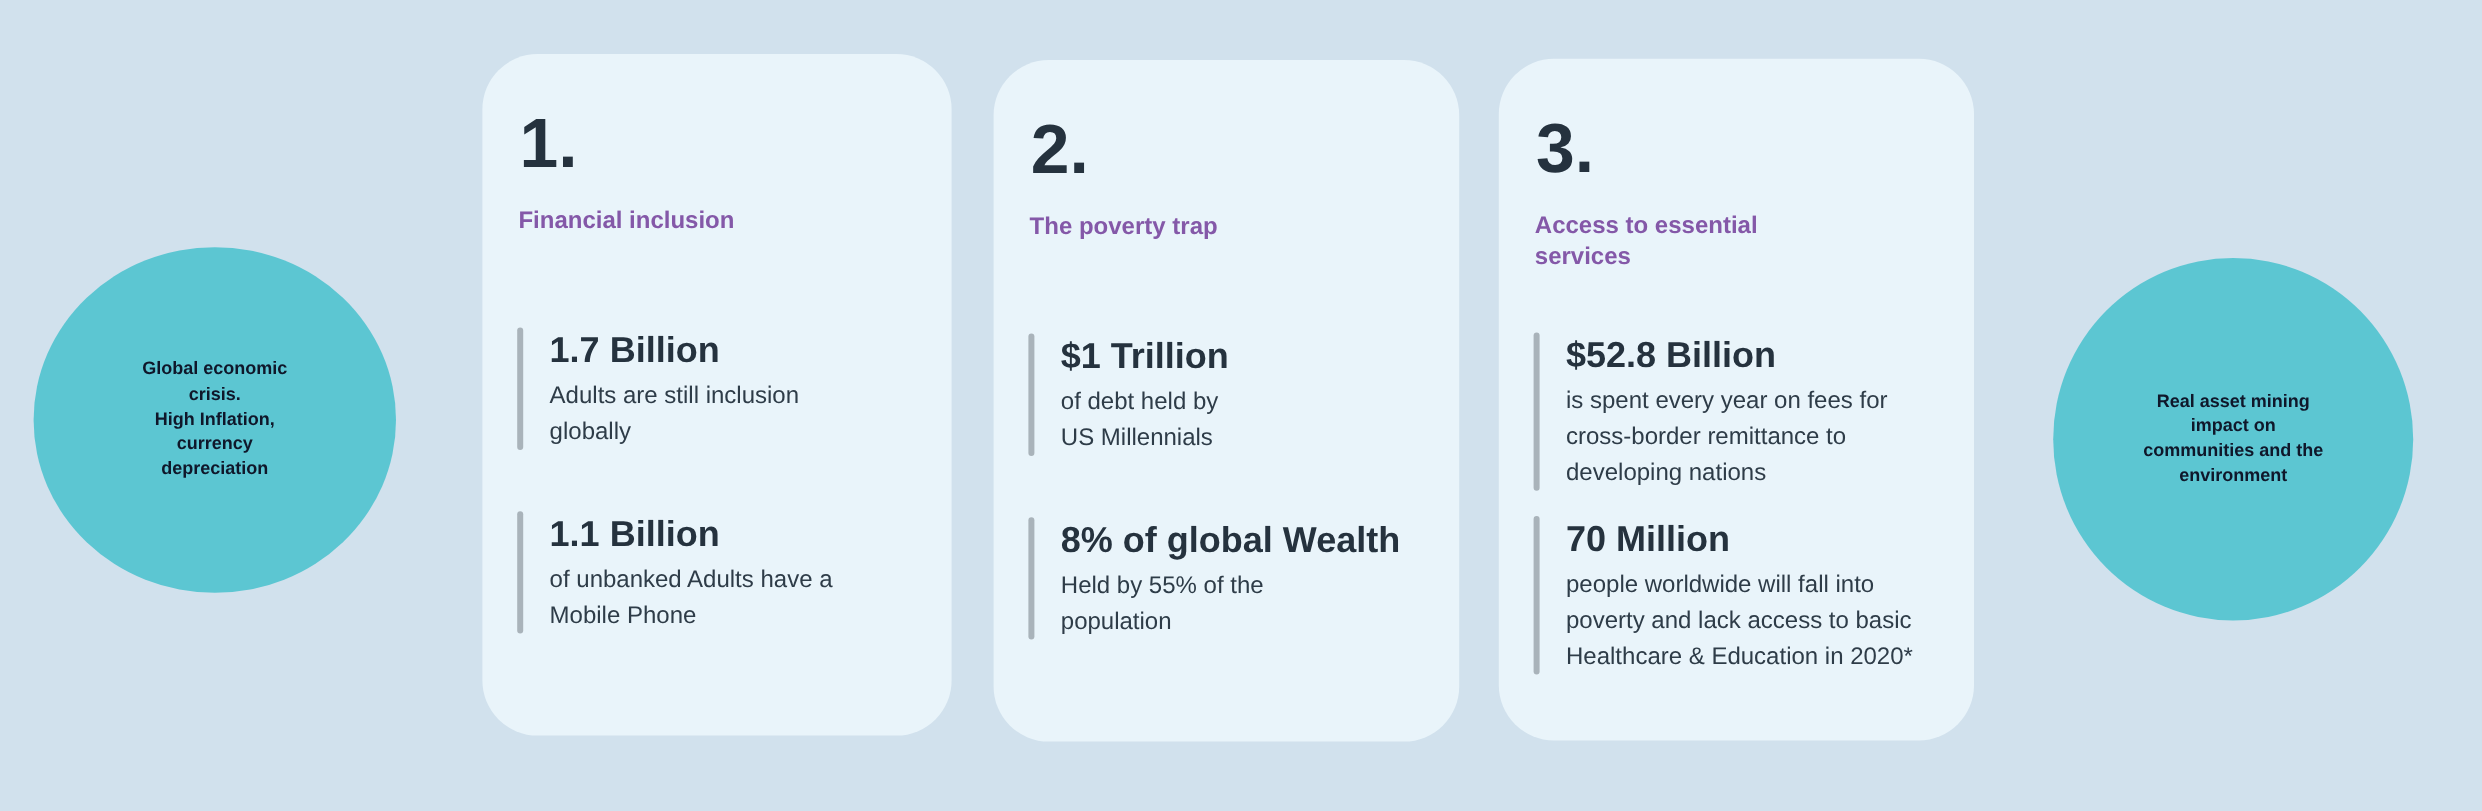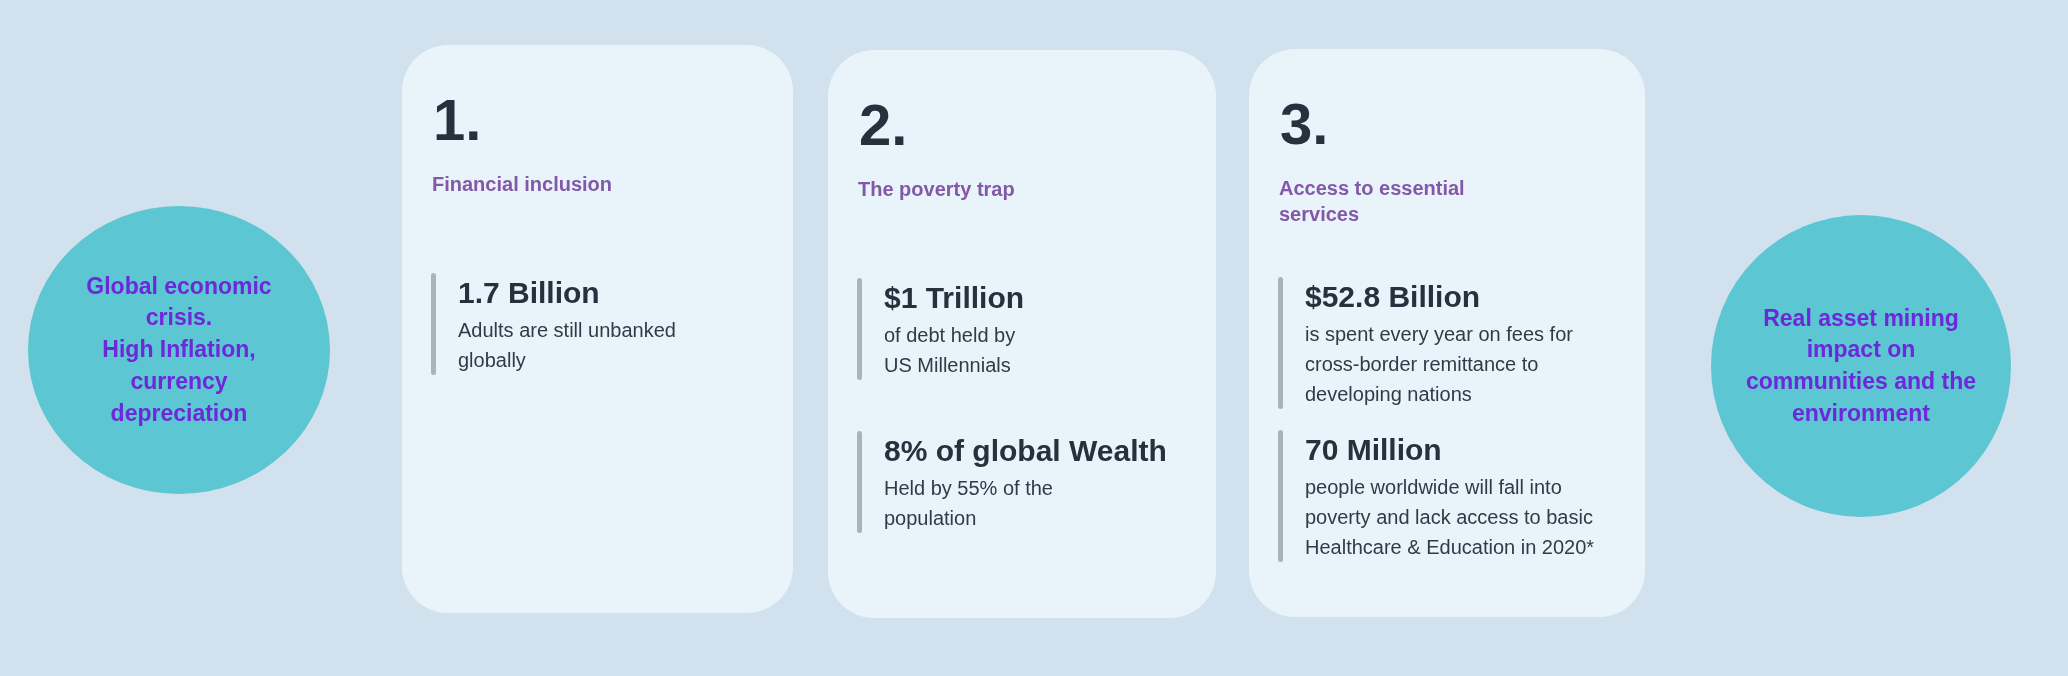--- a/index.html
+++ b/index.html
@@ -14,23 +14,23 @@
   }
   .bubble {
     position: absolute;
     background: #5cc6d2;
     border-radius: 50%;
     display: flex;
     align-items: center;
     justify-content: center;
   }
   .bubble-text {
-    color: #6d28d9;
+    color: #0f172a;
     font-weight: bold;
-    font-size: 23px;
+    font-size: 15px;
     line-height: 1.38;
     text-align: center;
     white-space: pre-line;
     width: 100%;
     padding: 0 14px;
   }
   .bubble-left  { left: 28px;   top: 206px; width: 302px; height: 288px; }
   .bubble-right { left: 1711px; top: 215px; width: 300px; height: 302px; }
   .card {
     position: absolute;
@@ -103,22 +103,30 @@
 depreciation</div>
   </div>
 
   <div class="card card-1">
     <div class="card-number">1.</div>
     <div class="card-title">Financial inclusion</div>
     <div class="stat stat-top">
       <div class="stat-bar"></div>
       <div class="stat-body">
         <div class="stat-value">1.7 Billion</div>
-        <div class="stat-desc">Adults are still unbanked
+        <div class="stat-desc">Adults are still inclusion
 globally</div>
+      </div>
+    </div>
+    <div class="stat stat-bottom">
+      <div class="stat-bar"></div>
+      <div class="stat-body">
+        <div class="stat-value">1.1 Billion</div>
+        <div class="stat-desc">of unbanked Adults have a
+Mobile Phone</div>
       </div>
     </div>
   </div>
 
   <div class="card card-2">
     <div class="card-number">2.</div>
     <div class="card-title">The poverty trap</div>
     <div class="stat stat-top">
       <div class="stat-bar"></div>
       <div class="stat-body">

